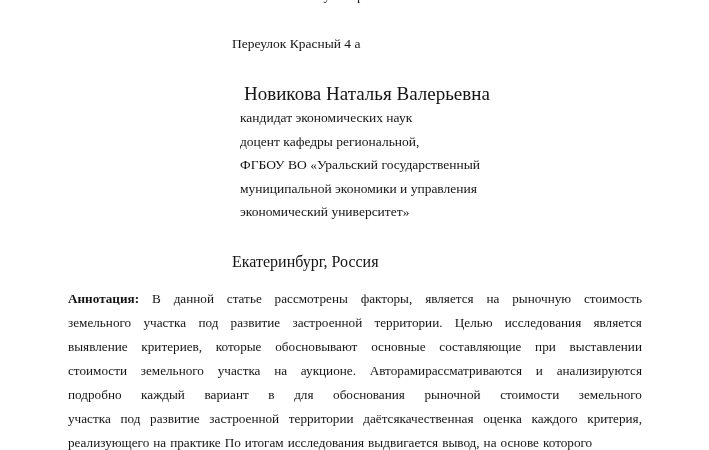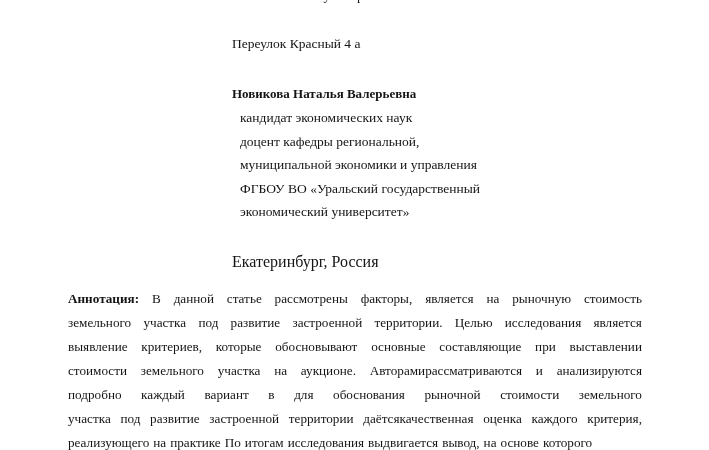--- a/index.html
+++ b/index.html
@@ -48,25 +48,25 @@
   .addr-line {
     font-size: 13.5px;
     line-height: 16px;
     white-space: nowrap;
     margin: 0;
   }
   .author-block {
     margin-top: 34px;
   }
   .author-name {
-    font-size: 13px;
-    line-height: 16px;
-    font-weight: bold;
-    white-space: nowrap;
-    margin: 0 0 2px 0;
+    font-size: 19px;
+    line-height: 16px;
+    font-weight: normal;
+    white-space: nowrap;
+    margin: 0 0 2px 12px;
   }
   .affil-line {
     font-size: 13.5px;
     line-height: 15.6px;
     white-space: nowrap;
     margin: 8px;
   }
   .city-line {
     margin-top: 34px;
     font-size: 16px;
@@ -113,22 +113,22 @@
 
   <div class="header-block">
 
     <p class="addr-line">Переулок Красный 4 а</p>
 
     <div class="author-block">
       <p class="author-name">Новикова Наталья Валерьевна</p>
 
       <p class="affil-line">кандидат экономических наук</p>
       <p class="affil-line">доцент кафедры региональной,</p>
+      <p class="affil-line">ФГБОУ ВО «Уральский государственный</p>
       <p class="affil-line">муниципальной экономики и управления</p>
-      <p class="affil-line">ФГБОУ ВО «Уральский государственный</p>
       <p class="affil-line">экономический университет»</p>
     </div>
 
     <p class="city-line">Екатеринбург, Россия</p>
   </div>
 
   <div class="abstract" id="abstract-body">
       <div class="just-row">
         <span class="w lbl-bold">Аннотация:</span>
         <span class="w">В</span>

